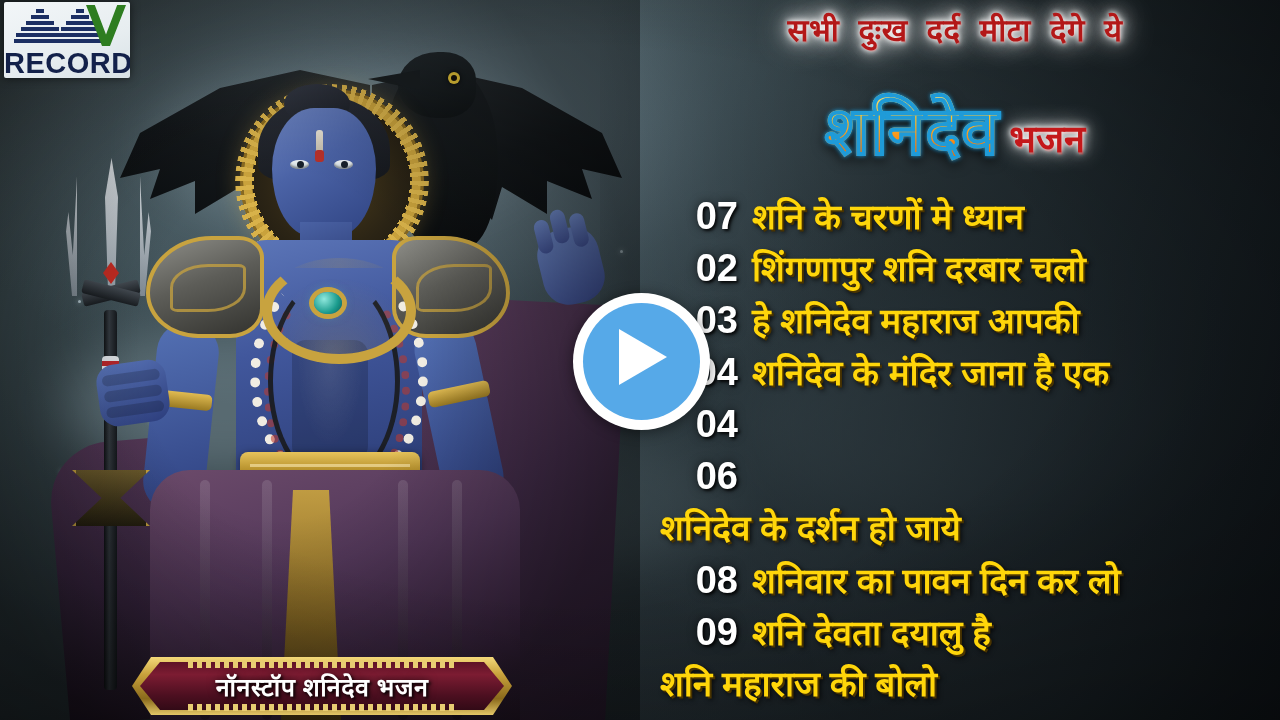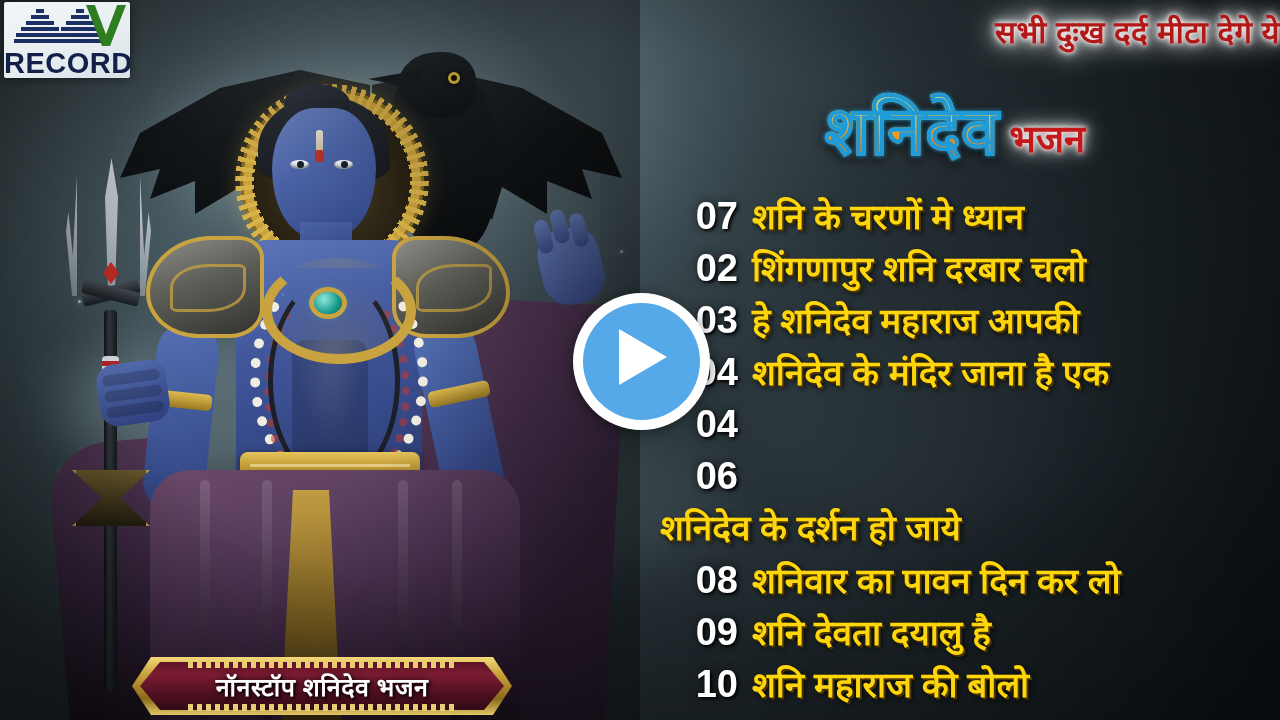--- a/index.html
+++ b/index.html
@@ -173,21 +173,21 @@
     clip-path:polygon(0% 0%,100% 0%,62% 50%,100% 100%,0% 100%,38% 50%);
     border-left:4px solid #c8a33f;border-right:4px solid #c8a33f;box-sizing:border-box;}
   .tr-wrap{position:absolute;left:40px;top:206px;width:17px;height:48px;border-radius:4px;
     background:repeating-linear-gradient(180deg,#d9dde1 0 5px,#b4262a 5px 10px);}
 
   .art-shadow{position:absolute;inset:0;
     background:radial-gradient(ellipse 55% 60% at 44% 48%, rgba(0,0,0,0) 40%, rgba(0,0,0,.38) 100%);
     pointer-events:none;}
 
   
-  #headline{position:absolute;left:630px;top:12px;width:650px;text-align:right;}
+  #headline{position:absolute;left:630px;top:12px;width:650px;text-align:center;font-family:Liberation Mono, monospace;}
   .kicker{font-size:31px;font-weight:700;color:#b31818;line-height:42px;
     text-shadow:0 0 5px #fff,0 0 10px #fff,0 0 20px #ffffff,0 0 34px rgba(255,255,255,.9),
                 1px 1px 0 #6d0b0b;letter-spacing:.5px;white-space:nowrap;}
 
   #title-row{position:absolute;left:630px;top:92px;width:650px;
     display:flex;align-items:flex-end;justify-content:center;gap:10px;}
   .bigtitle{font-size:66px;font-weight:800;line-height:78px;letter-spacing:1px;
     background:linear-gradient(180deg,#ffe071 0%,#ffc32e 32%,#f98b16 62%,#e96a09 85%,#ffd469 100%);
     -webkit-background-clip:text;background-clip:text;color:transparent;
     -webkit-text-stroke:2px #1f9bd8;
@@ -384,21 +384,20 @@
       </div>
       <div class="track">
         <div class="tnum">08</div>
         <div class="ttitle">शनिवार का पावन दिन कर लो</div>
       </div>
       <div class="track">
         <div class="tnum">09</div>
         <div class="ttitle">शनि देवता दयालु है</div>
       </div>
       <div class="track">
-        <div class="tnum">10</div>
         <div class="ttitle">शनि महाराज  की  बोलो</div>
       </div>
     </div>
 
   <div id="play">
     <div class="disc"></div>
     <div class="tri"></div>
   </div>
 
   <div id="banner">

